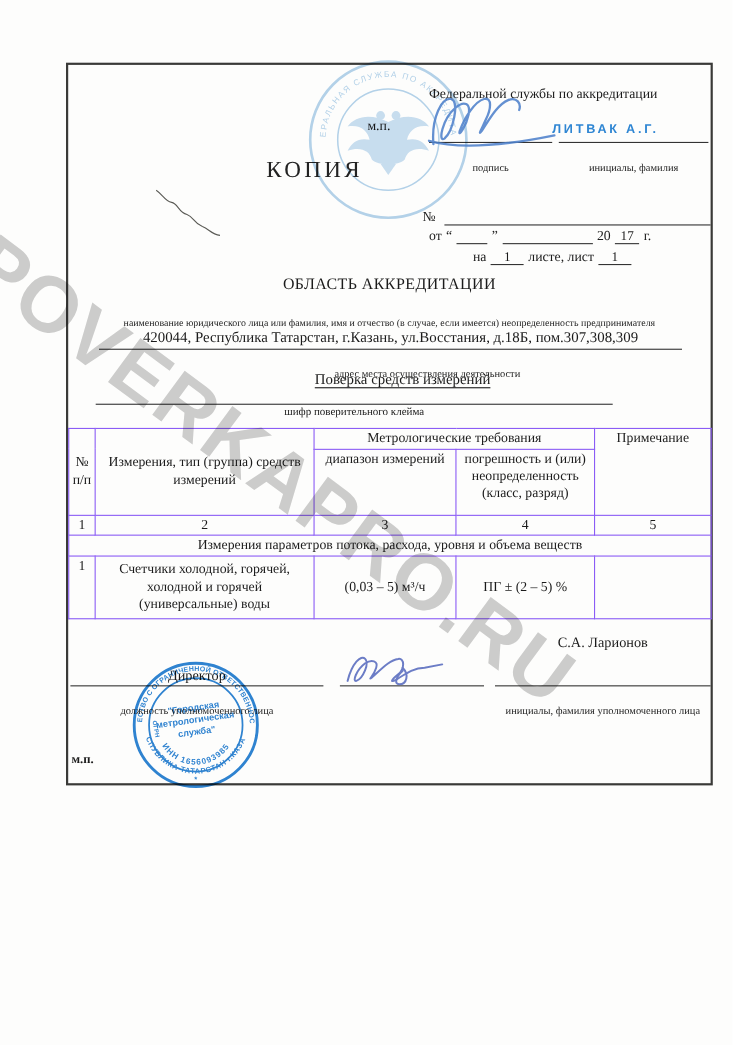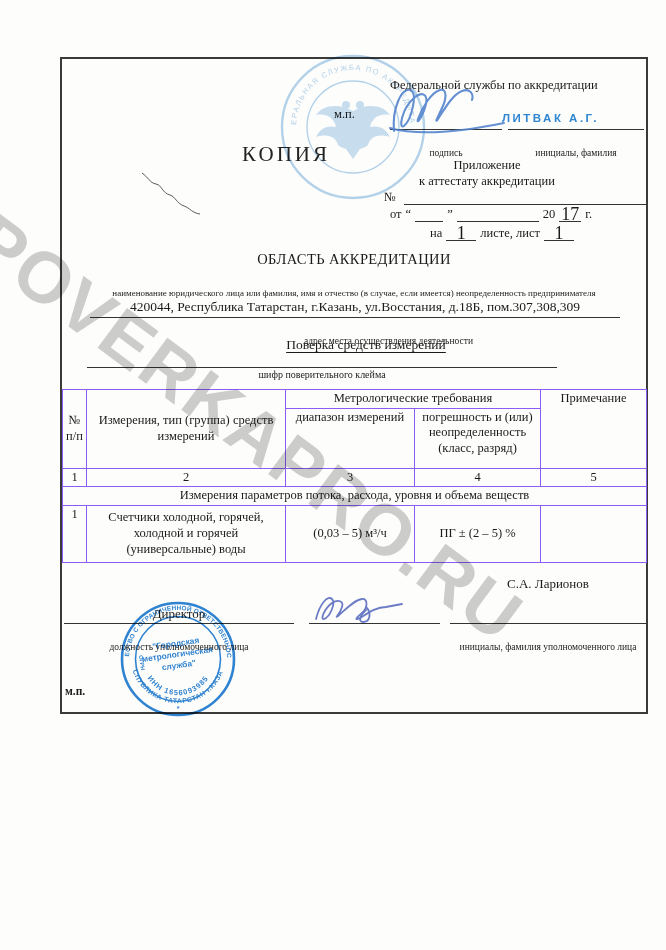--- a/index.html
+++ b/index.html
@@ -4,21 +4,21 @@
 <style>
   html,body{margin:0;padding:0;}
   body{width:666px;height:950px;background:#ffffff;font-family:"Liberation Serif","DejaVu Serif",serif;color:#1b1b1b;}
   .page{position:relative;width:666px;height:950px;background:#fdfdfc;overflow:hidden;}
   .frame{position:absolute;left:60px;top:57px;width:588px;height:657px;border:2px solid #3a3a38;box-sizing:border-box;}
   .abs{position:absolute;}
   .ctr{text-align:center;}
   .sm{font-size:9.5px;color:#222;margin-top:17px;}
   .doc{font-size:12.5px;line-height:1.3;}
   .hline{border-top:1px solid #333;height:0;}
-  .blank{display:inline-block;border-bottom:1px solid #333;height:13px;vertical-align:bottom;text-align:center;font-size:18px;line-height:13px;}
+  .blank{display:inline-block;border-bottom:1px solid #333;height:13px;vertical-align:bottom;text-align:center;font-size:12px;line-height:13px;}
   .flexrow{display:flex;align-items:flex-end;gap:4px;font-size:12.5px;}
   .kopiya{font-size:21px;letter-spacing:3px;color:#222;}
   .area-title{font-size:14.5px;letter-spacing:.4px;}
   .org{font-size:13.5px;font-weight:bold;border-bottom:1px solid #333;padding-bottom:2px;}
   .addr{font-size:13.5px;border-bottom:1px solid #333;padding-bottom:2px;}
   .activity{font-size:13.5px;text-decoration:underline;text-underline-offset:3px;}
   .stampname{font-family:"Liberation Sans","DejaVu Sans",sans-serif;font-weight:bold;font-size:11.5px;letter-spacing:2.5px;color:#2f86d3;}
   table.acc{border-collapse:collapse;table-layout:fixed;width:584px;}
   table.acc td{border:1px solid #8b5cf6;text-align:center;vertical-align:middle;font-size:12.5px;line-height:1.25;padding:1px 2px;overflow:hidden;}
   .watermark{position:absolute;left:6px;top:198px;font-family:"Liberation Sans","DejaVu Sans",sans-serif;font-weight:bold;font-size:72px;letter-spacing:2px;color:#8a8a8a;opacity:.42;transform:rotate(36.5deg);transform-origin:0 0;white-space:nowrap;mix-blend-mode:multiply;z-index:50;pointer-events:none;}
@@ -65,24 +65,20 @@
 
     <div class="abs hline" style="left:328px;top:70px;width:112px;"></div>
     <div class="abs sm ctr" style="left:328px;top:72px;width:112px;">подпись</div>
 
     <div class="abs stampname" style="left:440px;top:53px;">ЛИТВАК А.Г.</div>
     <div class="abs hline" style="left:446px;top:70px;width:136px;"></div>
     <div class="abs sm ctr" style="left:446px;top:72px;width:136px;">инициалы, фамилия</div>
 
     <div class="abs kopiya" style="left:180px;top:83px;text-align:right;">КОПИЯ</div>
 
-    <div class="abs doc ctr" style="left:310px;top:98px;width:230px;">
-      <div>Приложение</div>
-      <div>к аттестату аккредитации</div>
-    </div>
 
     <div class="abs doc" style="left:322px;top:130px;">№</div>
     <div class="abs hline" style="left:342px;top:145px;width:242px;"></div>
 
     <div class="abs flexrow" style="left:328px;top:148px;">
       <span>от</span>
       <span>“</span>
       <span class="blank" style="width:28px;"></span>
       <span>”</span>
       <span class="blank" style="width:82px;"></span>

